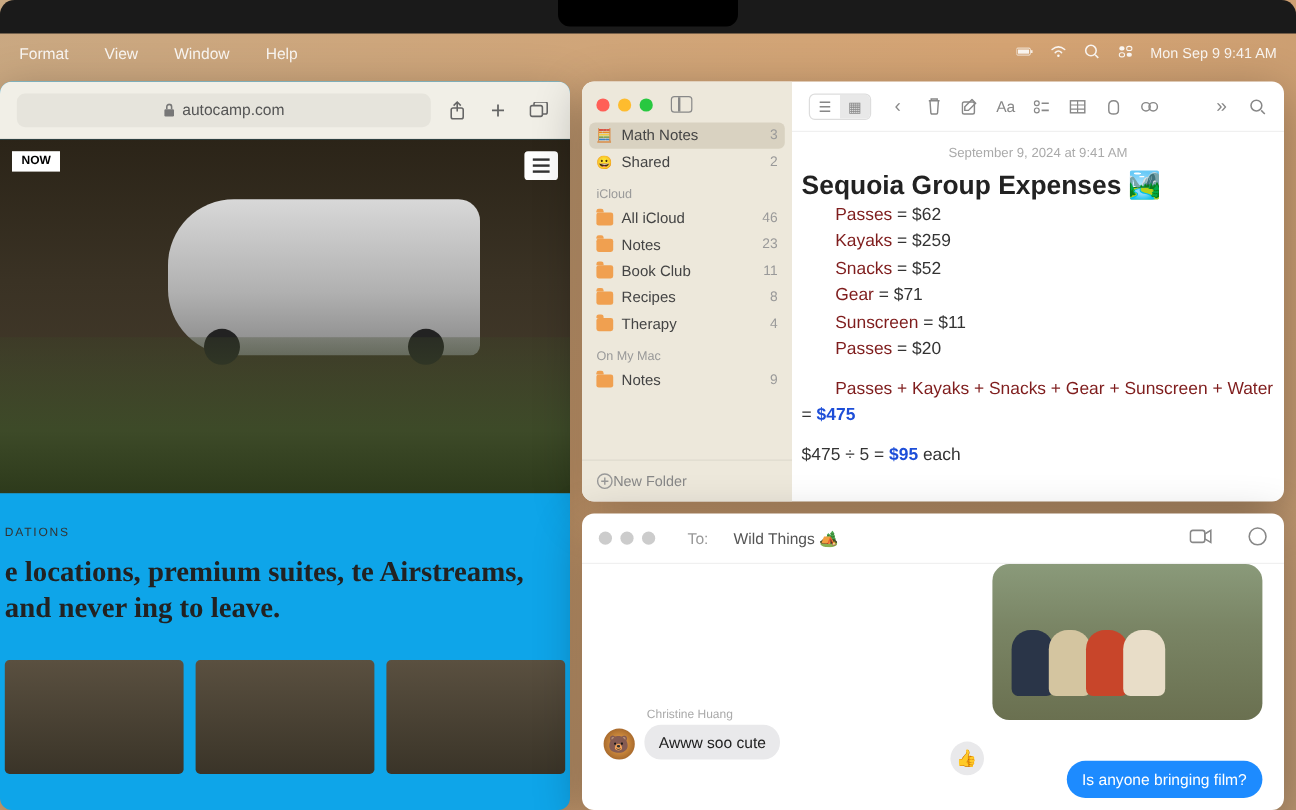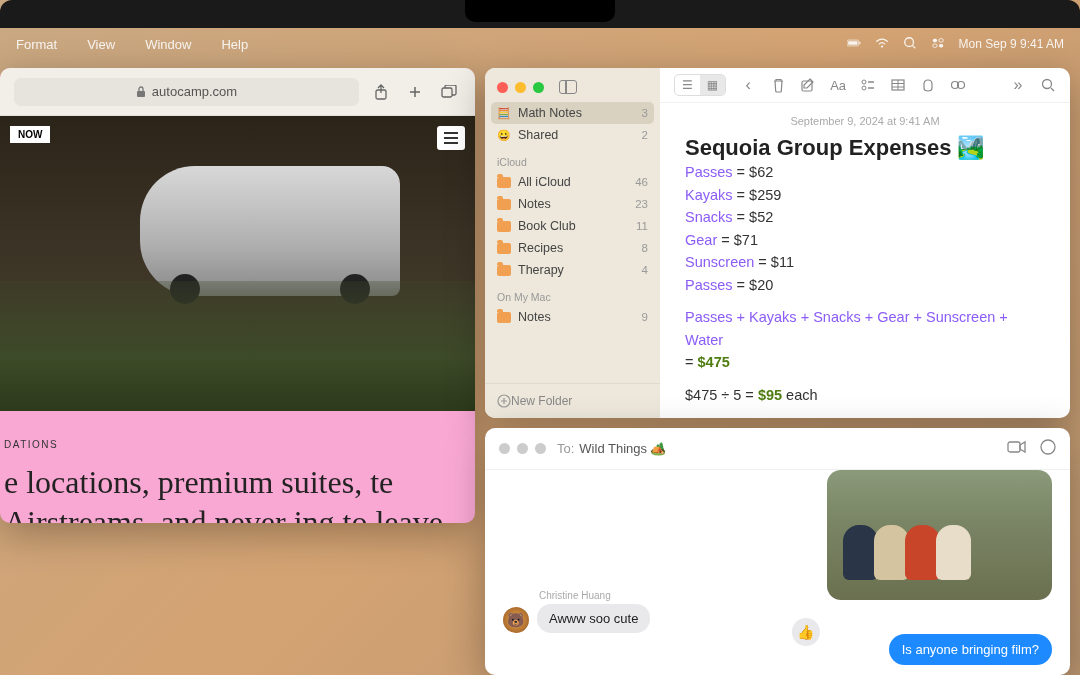--- a/index.html
+++ b/index.html
@@ -12,34 +12,34 @@
 
 .menubar { position: absolute; top: 32px; left: 0; right: 0; height: 24px; display: flex; align-items: center; padding: 0 16px; color: rgba(255,255,255,0.9); font-size: 13px; }
 .menubar-left { display: flex; gap: 30px; }
 .menubar-right { margin-left: auto; display: flex; gap: 14px; align-items: center; font-size: 12px; }
 .menubar-right svg { width: 14px; height: 14px; fill: rgba(255,255,255,0.9); }
 
 
 .desktop { position: absolute; top: 60px; left: 0; right: 0; bottom: 0; }
 
 
-.safari { position: absolute; top: 8px; left: 0; width: 475px; height: 455px; background: #f9a8d4; border-radius: 10px; box-shadow: 0 10px 40px rgba(0,0,0,0.3); overflow: hidden; }
+.safari { position: absolute; top: 8px; left: 0; width: 475px; height: 607px; background: #0ea5e9; border-radius: 10px; box-shadow: 0 10px 40px rgba(0,0,0,0.3); overflow: hidden; }
 .safari-toolbar { height: 48px; background: #f1efe7; display: flex; align-items: center; padding: 0 14px; gap: 10px; border-bottom: 1px solid rgba(0,0,0,0.06); }
 .address-bar { flex: 1; height: 28px; background: #e6e4dc; border-radius: 7px; display: flex; align-items: center; justify-content: center; font-size: 13px; color: #555; gap: 6px; }
 .safari-toolbar .tbtn { width: 24px; height: 24px; display: flex; align-items: center; justify-content: center; color: #666; }
 .safari-hero { height: 295px; background: linear-gradient(180deg, #2b2418 0%, #3a3224 40%, #4a4030 100%); position: relative; overflow: hidden; }
 .trailer { position: absolute; top: 50px; left: 140px; width: 260px; height: 130px; background: linear-gradient(180deg, #d8d8d8 0%, #b0b0b0 60%, #888 100%); border-radius: 55px 18px 8px 55px; }
 .trailer::after { content: ''; position: absolute; bottom: -8px; left: 30px; width: 30px; height: 30px; background: #222; border-radius: 50%; box-shadow: 170px 0 0 #222; }
 .foliage { position: absolute; bottom: 0; left: 0; right: 0; height: 130px; background: linear-gradient(180deg, rgba(60,70,40,0.3) 0%, #3d4a28 60%, #2d3a1b 100%); }
 .book-now { position: absolute; top: 10px; left: 10px; background: #fff; padding: 3px 8px; font-size: 10px; font-weight: 600; }
 .hamburger { position: absolute; top: 10px; right: 10px; width: 28px; height: 24px; background: #fff; border-radius: 3px; display: flex; flex-direction: column; justify-content: center; align-items: center; gap: 3px; }
 .hamburger span { width: 14px; height: 2px; background: #333; }
 .safari-content { padding: 28px 0 0 0; }
 .safari-eyebrow { font-size: 10px; letter-spacing: 1.5px; color: #333; margin-bottom: 12px; padding-left: 4px; }
-.safari-headline { font-size: 32px; font-weight: 400; font-family: Georgia, serif; line-height: 1.25; color: #222; padding-left: 4px; padding-right: 20px; }
+.safari-headline { font-size: 24px; font-weight: 700; font-family: Georgia, serif; line-height: 1.25; color: #222; padding-left: 4px; padding-right: 20px; }
 .safari-gallery { display: flex; gap: 10px; margin-top: 28px; padding: 0 4px; }
 .gallery-img { width: 150px; height: 95px; background: linear-gradient(180deg, #5a5040 0%, #3a3428 100%); border-radius: 4px; }
 
 
 .notes { position: absolute; top: 8px; left: 485px; right: 10px; height: 350px; background: #fff; border-radius: 10px; box-shadow: 0 10px 40px rgba(0,0,0,0.3); display: flex; overflow: hidden; }
 .notes-sidebar { width: 175px; background: #ede8db; display: flex; flex-direction: column; }
 .notes-traffic { display: flex; gap: 7px; padding: 12px 12px 8px; align-items: center; }
 .tl { width: 11px; height: 11px; border-radius: 50%; }
 .tl.r { background: #ff5f57; } .tl.y { background: #febc2e; } .tl.g { background: #28c840; } .tl.gray { background: #ccc; }
 .sb-toggle { margin-left: 8px; width: 18px; height: 14px; border: 1.5px solid #888; border-radius: 3px; position: relative; }
@@ -52,31 +52,31 @@
 .sb-folder-icon::before { content: ''; position: absolute; top: -3px; left: 0; width: 6px; height: 3px; background: #f0a050; border-radius: 2px 2px 0 0; }
 .sb-math-icon { width: 14px; height: 14px; display: flex; align-items: center; justify-content: center; font-size: 11px; }
 .sb-footer { margin-top: auto; padding: 10px 12px; font-size: 12px; color: #888; display: flex; align-items: center; gap: 0; border-top: 1px solid rgba(0,0,0,0.06); }
 
 .notes-main { flex: 1; display: flex; flex-direction: column; }
 .notes-toolbar { height: 42px; display: flex; align-items: center; padding: 0 14px; gap: 14px; color: #888; border-bottom: 1px solid rgba(0,0,0,0.06); }
 .notes-toolbar .seg { display: flex; border: 1px solid #ddd; border-radius: 5px; overflow: hidden; }
 .notes-toolbar .seg span { padding: 3px 7px; font-size: 12px; }
 .notes-toolbar .seg span.act { background: #e8e8e8; }
 .nt-icon { width: 16px; height: 16px; display: flex; align-items: center; justify-content: center; }
-.notes-body { padding: 12px 25px; }
+.notes-body { padding: 12px 8px; }
 .note-date { text-align: center; font-size: 11px; color: #aaa; margin-bottom: 8px; }
 .note-title { font-size: 22px; font-weight: 700; color: #222; margin-bottom: 0; }
 .note-line { font-size: 14.5px; color: #333; line-height: 1.55; }
-.note-line .k { color: #8b5cf6; font-weight: 500; }
-.note-line .r { color: #4d7c0f; font-weight: 600; }
+.note-line .k { color: #7f1d1d; font-weight: 500; margin-left: 28px; }
+.note-line .r { color: #1d4ed8; font-weight: 600; }
 .note-sep { height: 10px; }
 
 
 .messages { position: absolute; top: 368px; left: 485px; right: 10px; bottom: 0; background: #fff; border-radius: 10px; box-shadow: 0 10px 40px rgba(0,0,0,0.3); overflow: hidden; display: flex; flex-direction: column; }
-.msg-header { height: 42px; display: flex; align-items: center; padding: 0 14px; gap: 5px; font-size: 13px; color: #555; border-bottom: 1px solid rgba(0,0,0,0.06); }
+.msg-header { height: 42px; display: flex; align-items: center; padding: 0 14px; gap: 21px; font-size: 13px; color: #555; border-bottom: 1px solid rgba(0,0,0,0.06); }
 .msg-traffic { display: flex; gap: 7px; margin-right: 6px; }
 .msg-video { margin-left: auto; }
 .msg-body { flex: 1; position: relative; padding: 14px; }
 .msg-photo { position: absolute; top: 0; right: 18px; width: 225px; height: 130px; border-radius: 14px; background: linear-gradient(180deg, #8a9a7a 0%, #7a8565 40%, #6a7050 100%); overflow: hidden; }
 .people-row { position: absolute; bottom: 20px; left: 20px; display: flex; gap: -5px; }
 .person { width: 35px; height: 55px; border-radius: 16px 16px 6px 6px; margin-left: -4px; }
 .p1 { background: #2a3548; } .p2 { background: #d4c5a0; } .p3 { background: #c8452a; } .p4 { background: #e8ddc8; }
 .msg-incoming { position: absolute; top: 120px; left: 18px; }
 .msg-sender { font-size: 10px; color: #aaa; margin-bottom: 3px; margin-left: 36px; }
 .msg-bubble-row { display: flex; align-items: flex-end; gap: 8px; }

